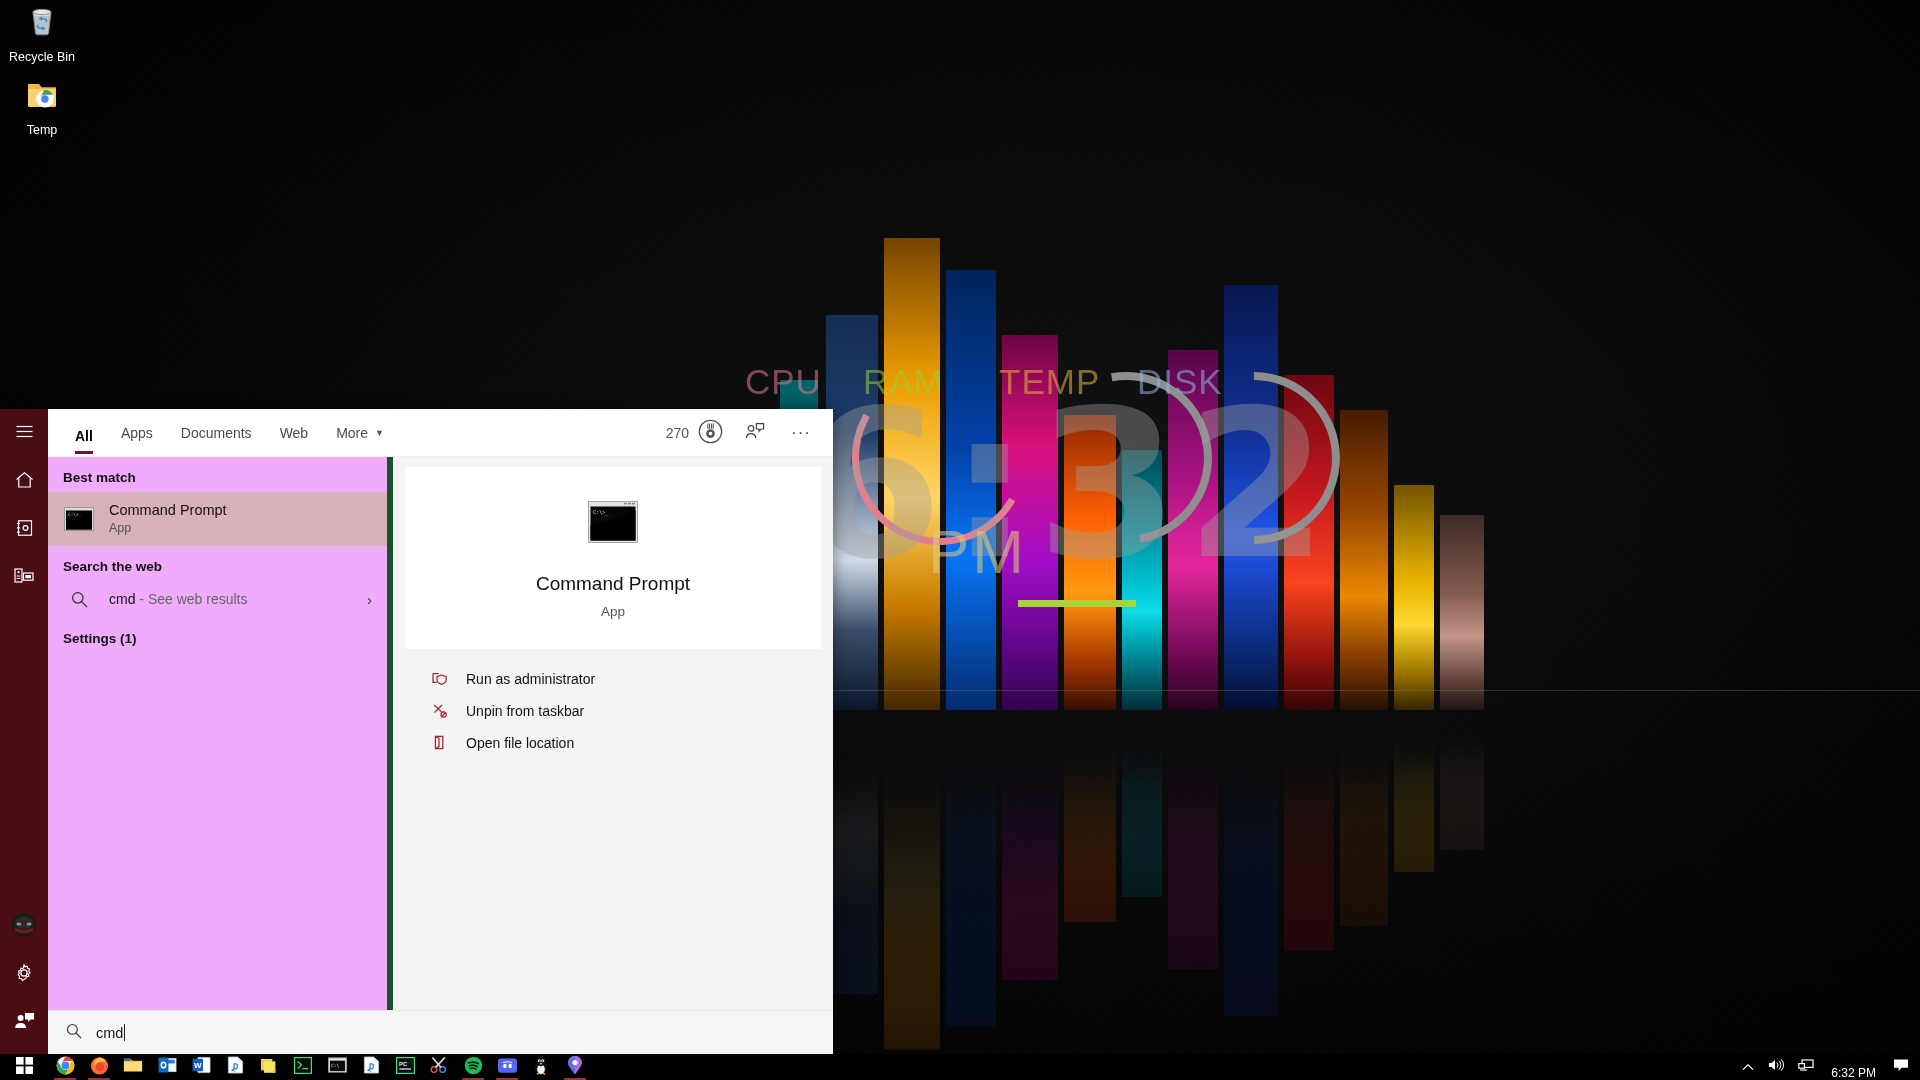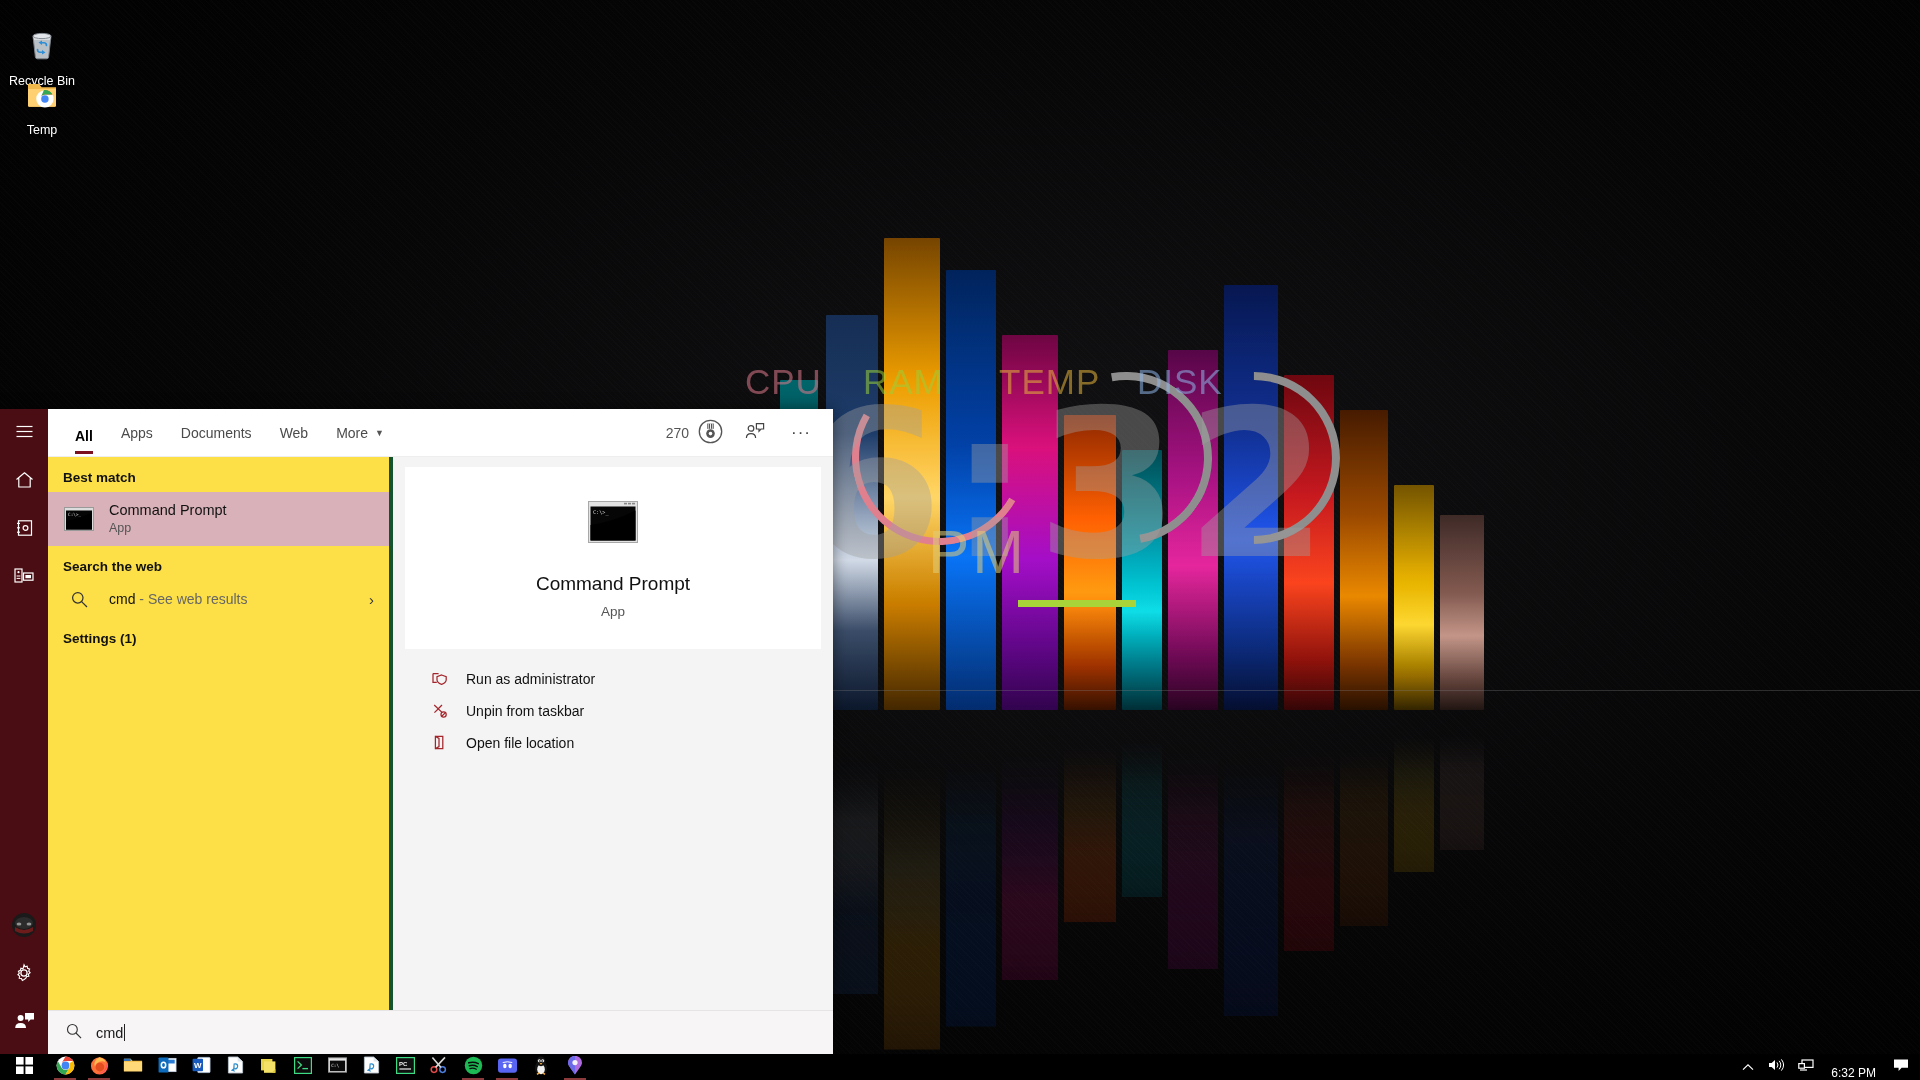--- a/index.html
+++ b/index.html
@@ -104,22 +104,22 @@
     height: 3px; background: #7a1020;
   }
   .tab .caret { margin-left: 7px; font-size: 9px; color: #555; }
   .header-right { margin-left: auto; display: flex; align-items: center; gap: 18px; }
   .rewards { display: flex; align-items: center; gap: 9px; color: #555; font-size: 14px; }
   .hdr-btn { display:flex; align-items:center; justify-content:center; width:28px; height:28px; color:#444; cursor: default; }
 
   .panel-body { flex: 1; display: flex; min-height: 0; }
 
   .results {
-    width: 345px; flex: 0 0 345px; background: #fde047;
-    border-right: 4px solid #14532d; overflow: hidden;
+    width: 345px; flex: 0 0 345px; background: #f0abfc;
+    border-right: 6px solid #14532d; overflow: hidden;
   }
   .group-title {
     padding: 13px 15px 7px; font-size: 13.5px; font-weight: 700; color: #111;
   }
   .result-row {
     display: flex; align-items: center; gap: 14px;
     padding: 9px 15px; cursor: default;
   }
   .result-row.selected { background: #d9b2b9; }
   .res-icon { width: 32px; flex: 0 0 32px; display: flex; align-items: center; justify-content: center; }
@@ -210,21 +210,21 @@
     <div class="mon-labels">
       <span style="color:#e07a8c;width:92px;">CPU</span>
       <span style="color:#9ad13a;width:110px;">RAM</span>
       <span style="color:#e8b53a;width:112px;">TEMP</span>
       <span style="color:#8fb6e8;">DISK</span>
     </div>
 
     <div style="position:absolute;left:830px;right:0;top:690px;height:1px;background:rgba(120,120,120,.35);"></div>
   </div>
 
-  <div class="desk-icon" style="left:0px; top:24px;">
+  <div class="desk-icon" style="left:0px; top:0;">
     <span class="glyph">
       <svg width="40" height="40" viewBox="0 0 40 40">
         <path d="M11 12 h18 l-2.4 21 a2 2 0 0 1-2 1.8 h-9.2 a2 2 0 0 1-2-1.8 Z" fill="#b9c0c6" stroke="#7d858c" stroke-width="1"></path>
         <path d="M11 12 h18 l-1 4 H12 Z" fill="#d7dbe0"></path>
         <ellipse cx="20" cy="12" rx="9" ry="2.6" fill="#e2e6ea" stroke="#868e95" stroke-width="1"></ellipse>
         <path d="M16.5 18.5 l3.5-2 v1.6 h2.4 a3 3 0 0 1 2.6 4.4 l-1.6-1 a1.4 1.4 0 0 0-1.2-2 h-2.2 v1.6 Z" fill="#2f8fd6"></path>
         <path d="M23.5 28.5 l-3.5 2 v-1.6 h-2.4 a3 3 0 0 1-2.6-4.4 l1.6 1 a1.4 1.4 0 0 0 1.2 2 h2.2 v-1.6 Z" fill="#2f8fd6"></path>
       </svg>
     </span>
     <span>Recycle Bin</span>

